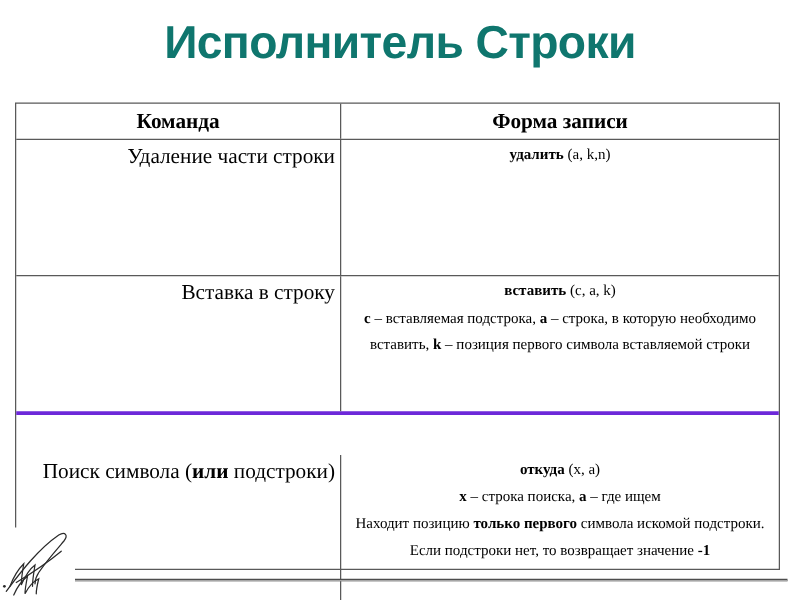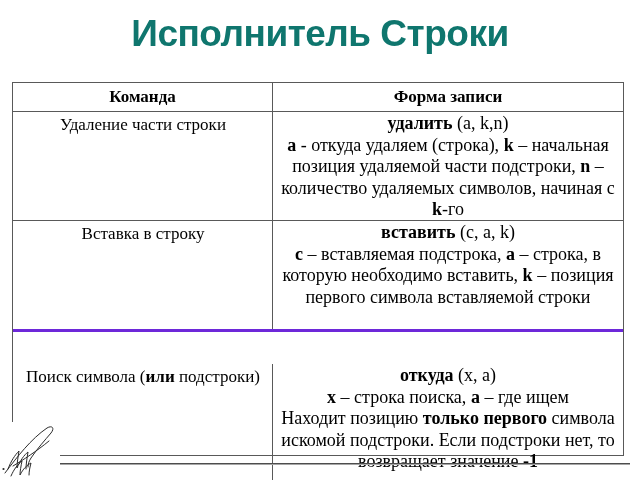--- a/index.html
+++ b/index.html
@@ -38,24 +38,24 @@
   .th {
     font-weight: bold;
     text-align: center;
     font-size: 17px;
     padding-top: 4px;
   }
   .cell-cmd {
     font-size: 17px;
     line-height: 21px;
     padding: 2px 4px 0 5px;
-    text-align: center;
+    text-align: right;
   }
   .cell-form {
-    font-size: 18px;
+    font-size: 12px;
     line-height: 21.5px;
     padding: 1px 6px 0;
     text-align: center;
   }
   .cell-form b, .cell-cmd b { font-weight: bold; }
   .underline-rule {
     position: absolute;
     left: 60px; top: 463px;
     width: 570px; height: 2px;
     background: #4d4d4d;
@@ -85,21 +85,20 @@
 
     <div class="tr tr-head">
       <div class="c1 th">Команда</div>
       <div class="c2 th">Форма записи</div>
     </div>
 
     <div class="tr tr-row1">
       <div class="c1 cell-cmd"><span>Удаление части строки</span></div>
       <div class="c2 cell-form">
         <div><b>удалить</b><span> (a, k,n)</span></div>
-        <div><b>a</b><span> - откуда удаляем (строка), </span><b>k</b><span> – начальная позиция удаляемой части подстроки, </span><b>n</b><span> – количество удаляемых символов, начиная с </span><b>k</b><span>-го</span></div>
       </div>
     </div>
 
     <div class="tr tr-row2">
       <div class="c1 cell-cmd"><span>Вставка в строку</span></div>
       <div class="c2 cell-form">
         <div><b>вставить</b><span> (c, a, k)</span></div>
         <div><b>c</b><span> – вставляемая подстрока, </span><b>a</b><span> – строка, в которую необходимо вставить, </span><b>k</b><span> – позиция первого символа вставляемой строки</span></div>
       </div>
     </div>

